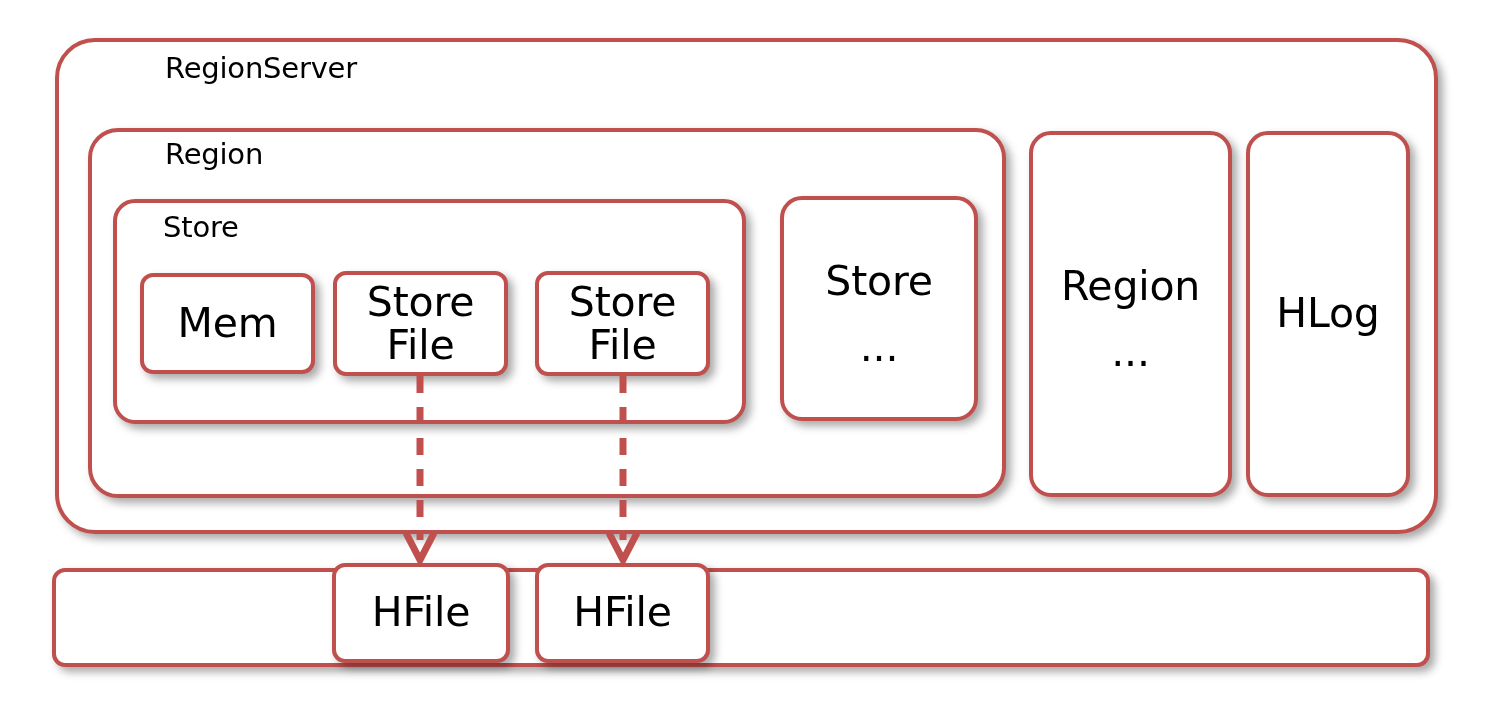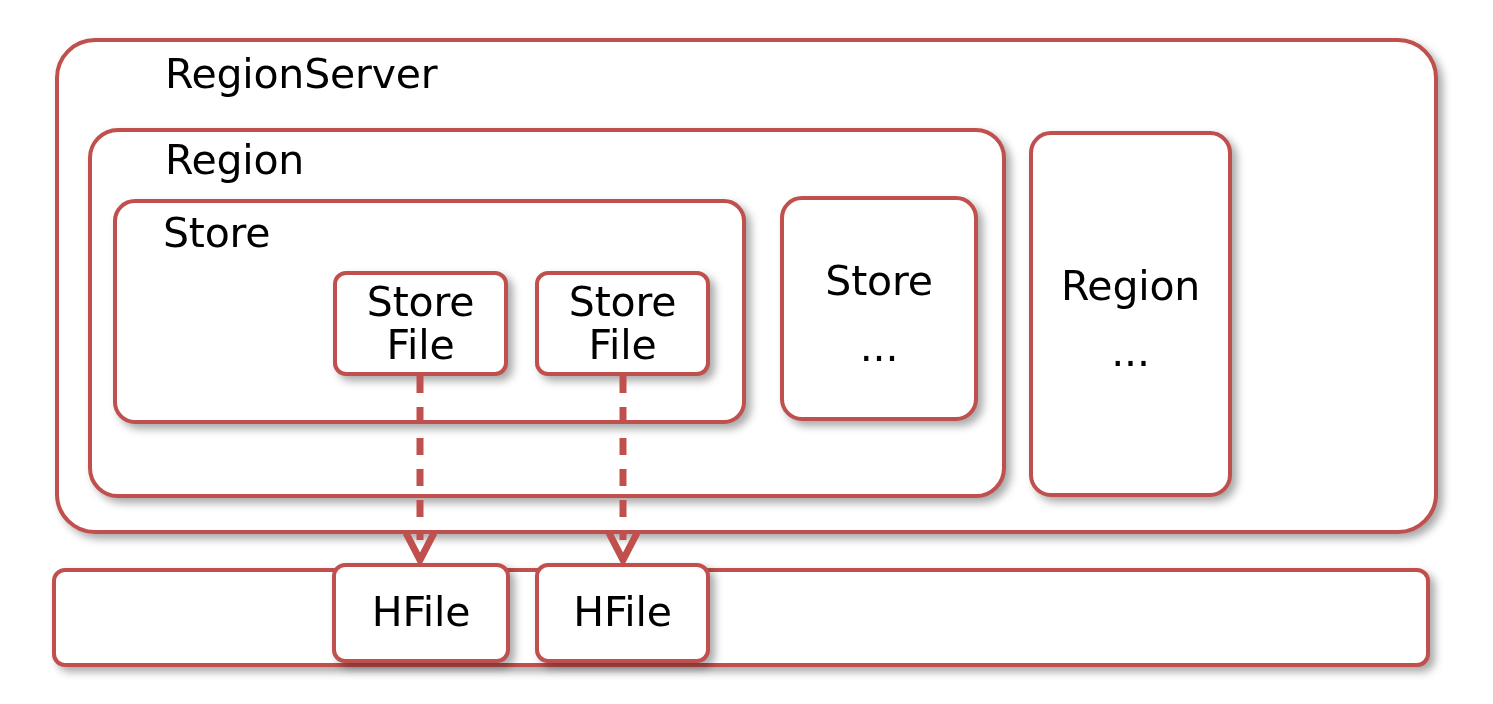--- a/index.html
+++ b/index.html
@@ -28,21 +28,21 @@
   
   .r-xl { border-radius: 40px; }
   .r-lg { border-radius: 30px; }
   .r-md { border-radius: 22px; }
   .r-xs { border-radius: 13px; }
 
   
   .corner-label {
     position: absolute;
     color: #000000;
-    font-size: 41px;
+    font-size: 29px;
     line-height: 1;
     white-space: nowrap;
     letter-spacing: -0.2px;
   }
 
   
   .node-label {
     position: absolute;
     left: 0;
     right: 0;
@@ -94,20 +94,23 @@
 
   <div class="box r-xl" style="left:55px; top:38px; width:1383px; height:496px;"></div>
   <div class="corner-label" style="left:165px; top:54px;">RegionServer</div>
 
   <div class="box r-lg" style="left:88px; top:128px; width:918px; height:370px;"></div>
   <div class="corner-label" style="left:165px; top:140px;">Region</div>
 
   <div class="box r-md" style="left:113px; top:199px; width:633px; height:225px;"></div>
   <div class="corner-label" style="left:163px; top:213px;">Store</div>
 
+  <div class="box r-xs" style="left:140px; top:273px; width:175px; height:101px;">
+    <span class="node-label">Mem</span>
+  </div>
 
   <div class="box r-xs" style="left:333px; top:271px; width:175px; height:105px;">
     <span class="node-label two-line">Store
 File</span>
   </div>
 
   <div class="box r-xs" style="left:535px; top:271px; width:175px; height:105px;">
     <span class="node-label two-line">Store
 File</span>
   </div>
@@ -119,20 +122,23 @@
     </span>
   </div>
 
   <div class="box r-md" style="left:1029px; top:131px; width:203px; height:366px;">
     <span class="node-label spaced">
       <span class="word">Region</span>
       <span class="dots">...</span>
     </span>
   </div>
 
+  <div class="box r-md" style="left:1246px; top:131px; width:164px; height:366px;">
+    <span class="node-label">HLog</span>
+  </div>
 
   <div class="box r-xs" style="left:52px; top:568px; width:1378px; height:99px;"></div>
 
   <div class="box r-xs" style="left:332px; top:563px; width:178px; height:100px;">
     <span class="node-label">HFile</span>
   </div>
 
   <div class="box r-xs" style="left:535px; top:563px; width:175px; height:100px;">
     <span class="node-label">HFile</span>
   </div>

